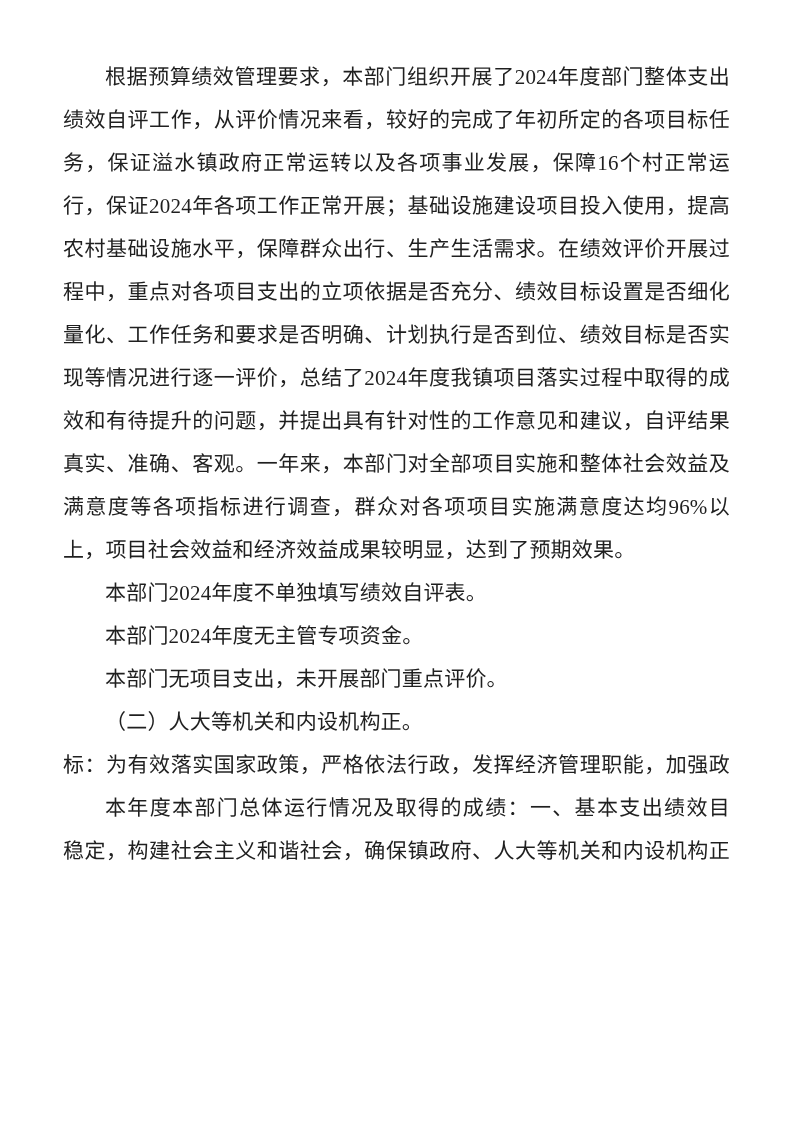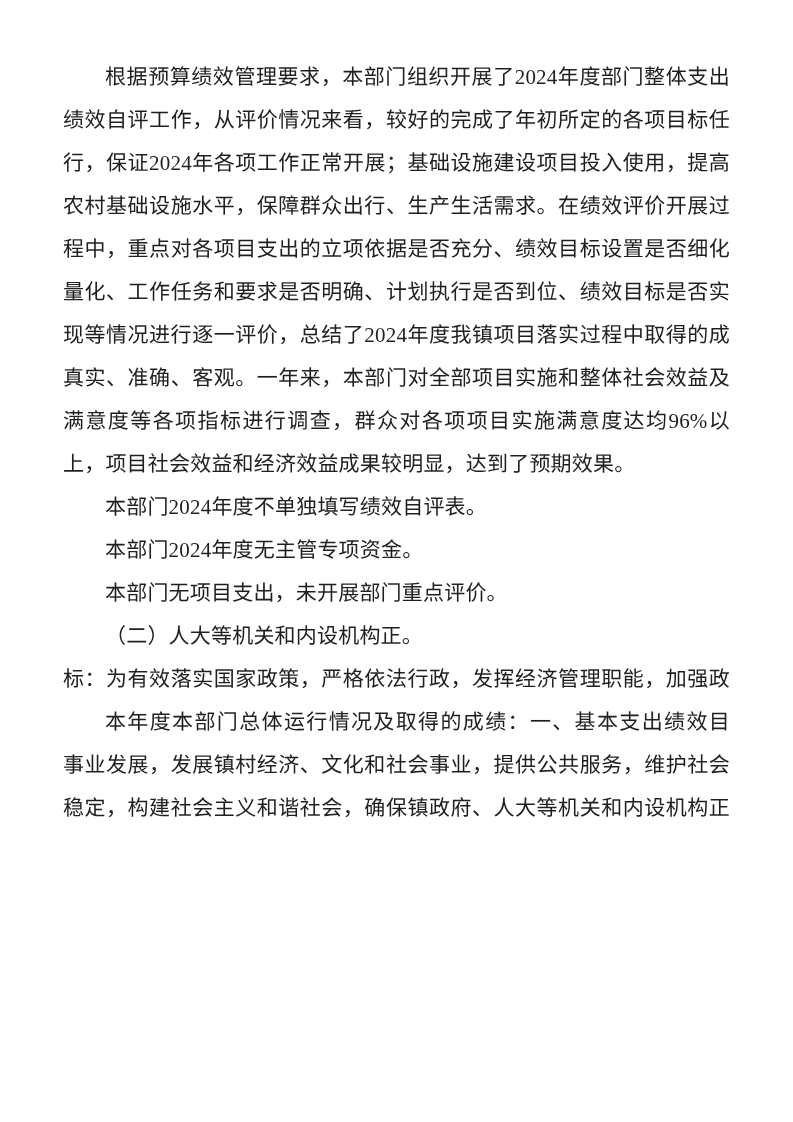--- a/index.html
+++ b/index.html
@@ -43,41 +43,42 @@
   }
 </style>
 </head>
 <body>
 
 <main class="page" style="background: rgb(255, 255, 255); color: rgb(31, 31, 31);">
   <section>
       <div class="paragraph">
         <div class="line indent fill">根据预算绩效管理要求，本部门组织开展了2024年度部门整体支出</div>
         <div class="line fill">绩效自评工作，从评价情况来看，较好的完成了年初所定的各项目标任</div>
+        <div class="line fill">务，保证溢水镇政府正常运转以及各项事业发展，保障16个村正常运</div>
         <div class="line fill">行，保证2024年各项工作正常开展；基础设施建设项目投入使用，提高</div>
         <div class="line fill">农村基础设施水平，保障群众出行、生产生活需求。在绩效评价开展过</div>
         <div class="line fill">程中，重点对各项目支出的立项依据是否充分、绩效目标设置是否细化</div>
         <div class="line fill">量化、工作任务和要求是否明确、计划执行是否到位、绩效目标是否实</div>
         <div class="line fill">现等情况进行逐一评价，总结了2024年度我镇项目落实过程中取得的成</div>
+        <div class="line fill">效和有待提升的问题，并提出具有针对性的工作意见和建议，自评结果</div>
         <div class="line fill">真实、准确、客观。一年来，本部门对全部项目实施和整体社会效益及</div>
         <div class="line fill">满意度等各项指标进行调查，群众对各项项目实施满意度达均96%以</div>
         <div class="line">上，项目社会效益和经济效益成果较明显，达到了预期效果。</div>
       </div>
       <div class="paragraph">
         <div class="line indent">本部门2024年度不单独填写绩效自评表。</div>
       </div>
       <div class="paragraph">
         <div class="line indent">本部门2024年度无主管专项资金。</div>
       </div>
       <div class="paragraph">
         <div class="line indent">本部门无项目支出，未开展部门重点评价。</div>
       </div>
       <div class="paragraph">
         <div class="line indent">（二）人大等机关和内设机构正。</div>
       </div>
       <div class="paragraph">
         <div class="line fill">标：为有效落实国家政策，严格依法行政，发挥经济管理职能，加强政</div>
         <div class="line indent fill">本年度本部门总体运行情况及取得的成绩：一、基本支出绩效目</div>
-        <div class="line fill">事业发展，发展镇村经济、文化和社会事业，提供公共服务，维护社会</div>
         <div class="line fill">稳定，构建社会主义和谐社会，确保镇政府、人大等机关和内设机构正</div>
       </div>
     </section>
 </main>
 
 </body></html>

